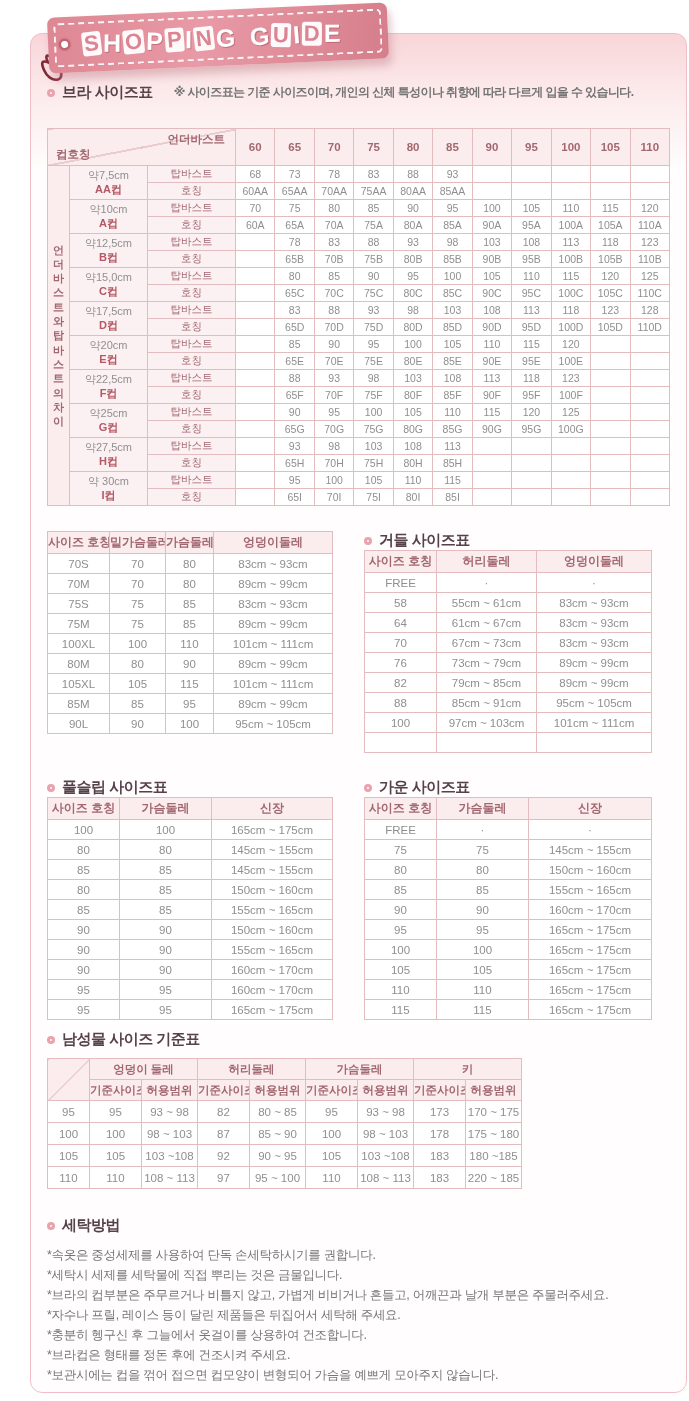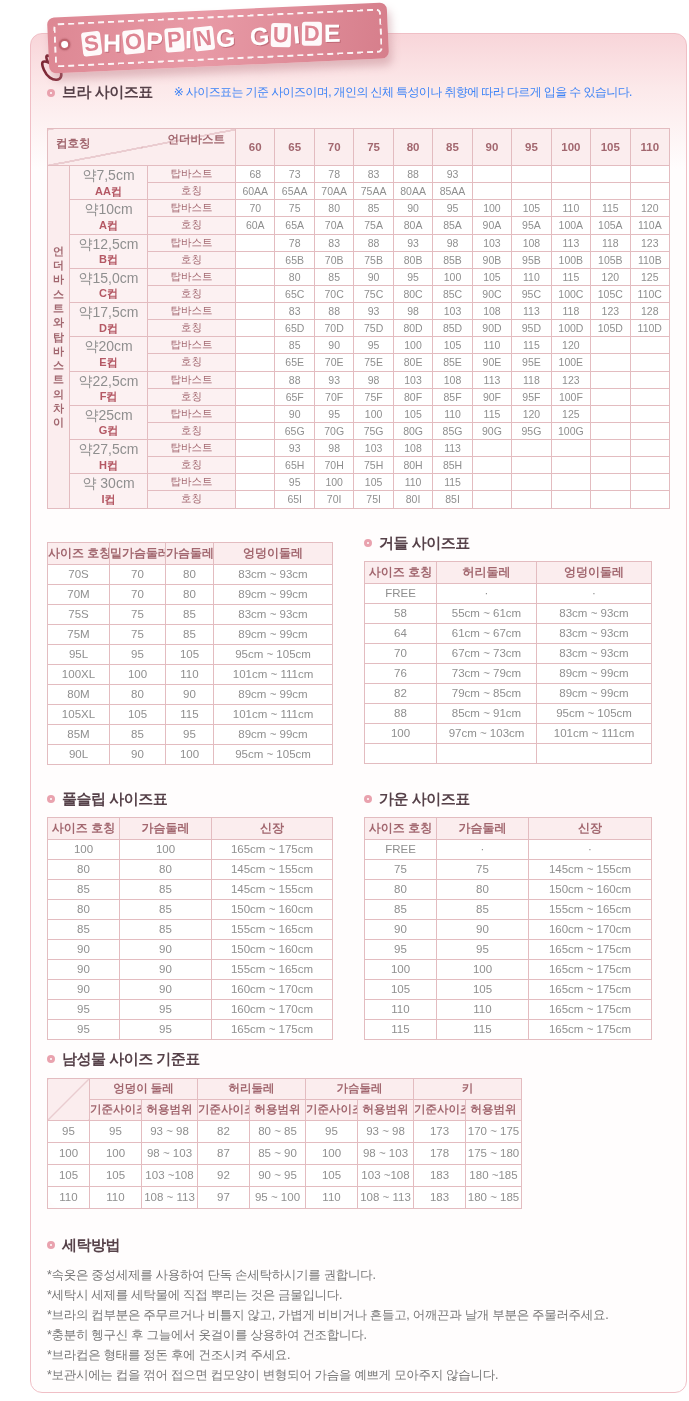--- a/index.html
+++ b/index.html
@@ -35,51 +35,51 @@
   .tag-letters { display:flex; align-items:center; gap:2px; }
   .lt { font-weight:bold; font-size:25px; line-height:1; display:inline-block; }
   .lt.plain { color:#ffffff; text-shadow:1px 1px 0 rgba(170,80,95,.55); }
   .lt.tile { background:rgba(255,255,255,0.95); color:#dd8492; border-radius:3px; padding:1px 2px; font-size:22px; }
   .lt.gap { width:10px; }
 
   
   .sec-head { display:flex; align-items:center; gap:7px; }
   .ring { width:8px; height:8px; border:3.5px solid #e9a2ae; border-radius:50%; background:#fff; flex:0 0 auto; }
   .sec-title { font-size:15px; font-weight:bold; color:#564149; letter-spacing:-0.5px; }
-  .sec-note { font-size:12px; font-weight:normal; color:#3b82f6; margin-left:14px; letter-spacing:-0.6px; }
+  .sec-note { font-size:12px; font-weight:bold; color:#737373; margin-left:14px; letter-spacing:-0.6px; }
 
   
   table { border-collapse:collapse; table-layout:fixed; background:#fff; }
   th,td { border:1px solid #e3bcc0; text-align:center; vertical-align:middle; overflow:hidden; white-space:nowrap; }
   table { border:1px solid #d3a2a8; }
   th { background:#fbedee; color:#a2676f; font-weight:bold; font-size:12px; }
   td { color:#8f8f8f; font-size:11.5px; }
 
   
   .bra-block { padding-top:50px; }
   .bra-table { width:623px; margin-top:26px; }
   .bra-table thead th { height:37px; font-size:11.5px; }
   .bra-table tbody td { height:14px; font-size:10.5px; padding:1px 0; }
   .bra-table td.side {
     background:#fbedee; color:#a2676f; font-weight:bold; font-size:11px; line-height:1.3;
     white-space:normal; padding:2px 0;
   }
   .bra-table td.cuplab { background:#fcf1f2; line-height:1.25; }
-  .bra-table td.cuplab .diff { color:#8f8f8f; font-size:14px; }
+  .bra-table td.cuplab .diff { color:#8f8f8f; font-size:11px; }
   .bra-table td.cuplab .cupname { color:#b45864; font-weight:bold; font-size:11px; }
   .bra-table td.rowlab { background:#fcf1f2; color:#a2676f; font-size:10.5px; }
   th.diag { position:relative; background-color:#fbedee;
     background-image:linear-gradient(to bottom right,transparent 49.3%,#d8abb1 49.3%,#d8abb1 50.7%,transparent 50.7%); }
   th.diag .corner-top { position:absolute; top:3px; right:10px; font-size:11.5px; }
-  th.diag .corner-bot { position:absolute; bottom:14px; left:8px; font-size:11.5px; }
+  th.diag .corner-bot { position:absolute; bottom:3px; left:8px; font-size:11.5px; }
 
   
   .pair { display:flex; gap:31px; margin-top:25px; }
   .pair .col-l { width:286px; } .pair .col-r { width:288px; }
-  .small-table { width:100%; margin-top:8px; }
+  .small-table { width:100%; margin-top:0; }
   .small-table th { height:22px; }
   .small-table td { height:20px; }
 
   
   .mens-block { margin-top:10px; }
   .mens-table { width:474px; margin-top:9px;border-radius:17px; }
   .mens-table th { height:21px; font-size:11.5px; }
   .mens-table td { height:22px; }
   th.diag2 { background-color:#fbedee;
     background-image:linear-gradient(to bottom right,transparent 49%,#d8abb1 49%,#d8abb1 51%,transparent 51%); }
@@ -496,26 +496,20 @@
               <td>85</td>
               <td>83cm ~ 93cm</td>
             </tr>
             <tr>
               <td>75M</td>
               <td>75</td>
               <td>85</td>
               <td>89cm ~ 99cm</td>
             </tr>
             <tr>
-              <td>95L</td>
-              <td>95</td>
-              <td>105</td>
-              <td>95cm ~ 105cm</td>
-            </tr>
-            <tr>
               <td>100XL</td>
               <td>100</td>
               <td>110</td>
               <td>101cm ~ 111cm</td>
             </tr>
             <tr>
               <td>80M</td>
               <td>80</td>
               <td>90</td>
               <td>89cm ~ 99cm</td>
@@ -829,34 +823,35 @@
           </tr>
           <tr>
             <td>110</td>
             <td>110</td>
             <td>108 ~ 113</td>
             <td>97</td>
             <td>95 ~ 100</td>
             <td>110</td>
             <td>108 ~ 113</td>
             <td>183</td>
-            <td>180 ~ 185</td>
+            <td>220 ~ 185</td>
           </tr>
         </tbody>
     </table>
   </div>
 
   <div class="wash-block">
     <div class="sec-head">
       <span class="ring"></span>
       <span class="sec-title">세탁방법</span>
     </div>
     <div class="wash-notes" id="wash-notes">
         <p>*속옷은 중성세제를 사용하여 단독 손세탁하시기를 권합니다.</p>
         <p>*세탁시 세제를 세탁물에 직접 뿌리는 것은 금물입니다.</p>
         <p>*브라의 컵부분은 주무르거나 비틀지 않고, 가볍게 비비거나 흔들고, 어깨끈과 날개 부분은 주물러주세요.</p>
+        <p>*자수나 프릴, 레이스 등이 달린 제품들은 뒤집어서 세탁해 주세요.</p>
         <p>*충분히 헹구신 후 그늘에서 옷걸이를 상용하여 건조합니다.</p>
         <p>*브라컵은 형태를 정돈 후에 건조시켜 주세요.</p>
         <p>*보관시에는 컵을 꺾어 접으면 컵모양이 변형되어 가슴을 예쁘게 모아주지 않습니다.</p>
       </div>
   </div>
 
 </div>
 
 </body></html>

